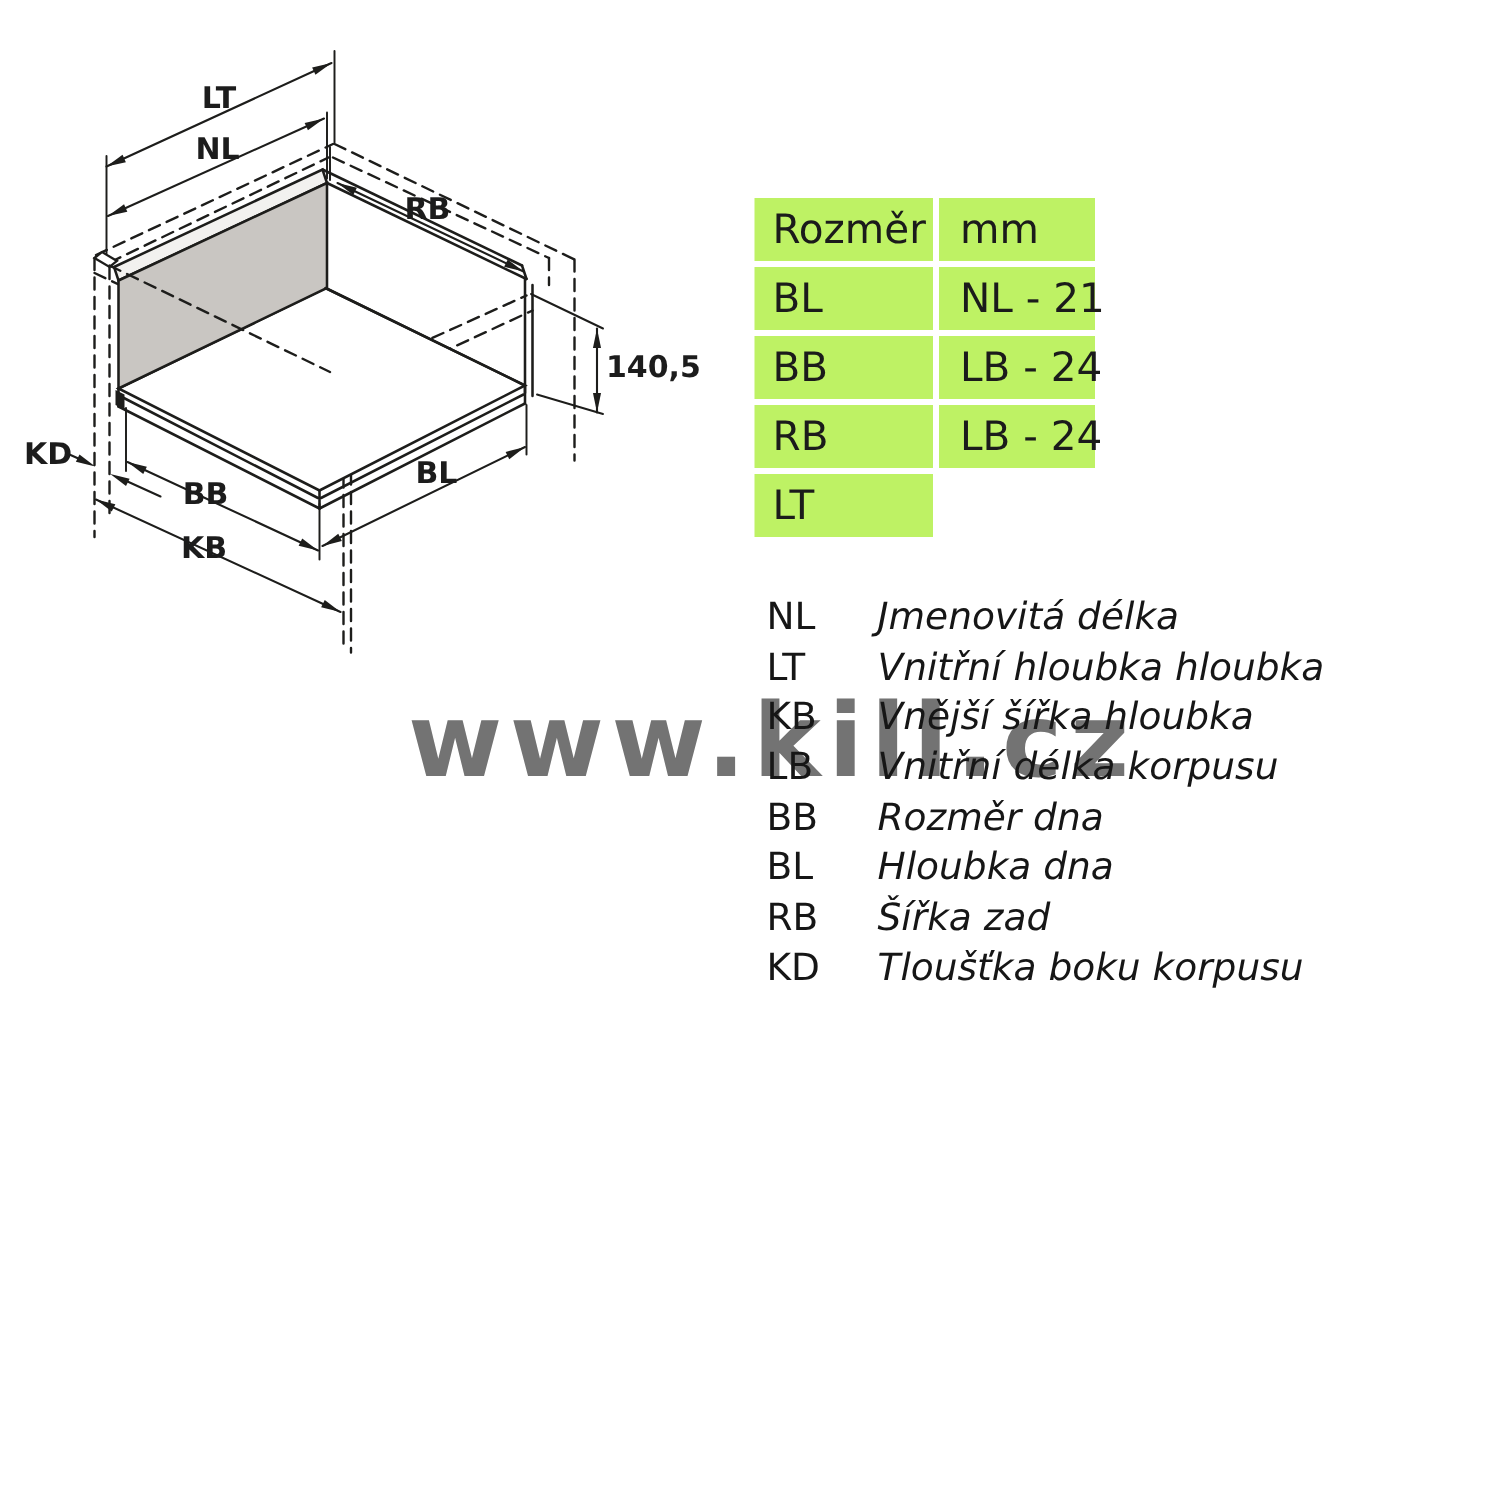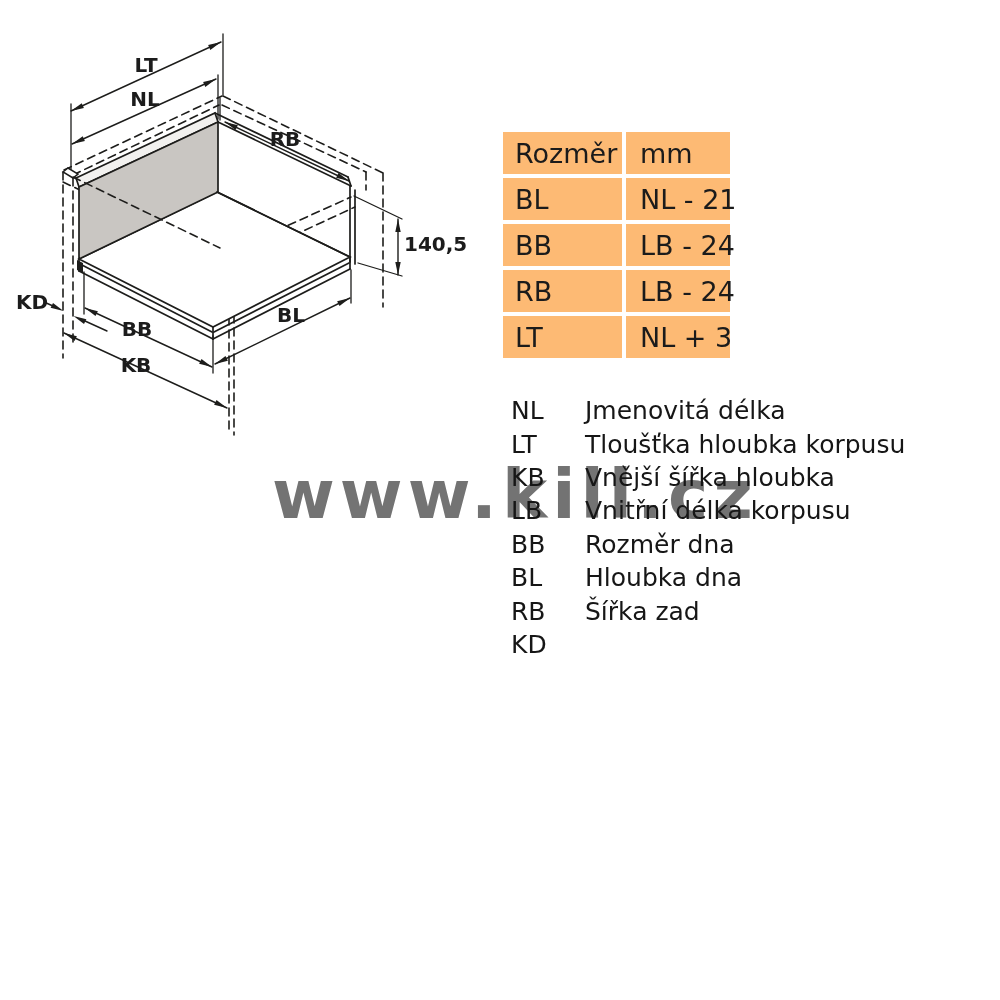--- a/index.html
+++ b/index.html
@@ -9,30 +9,30 @@
   }
   .stage{position:absolute;inset:0;margin-top:20px;}
   
   .drawing{position:absolute;left:0;top:0;width:470px;height:430px;z-index:3;}
   .drawing svg{display:block;width:470px;height:430px;}
   .dim-label{font:700 20px "DejaVu Sans","Liberation Sans",sans-serif;fill:#1c1c1c;}
   
   .dims-table{position:absolute;left:503px;top:112px;display:flex;flex-direction:column;gap:4px;z-index:3;}
   .t-row{display:flex;gap:4px;}
   .t-cell{
-    height:42px;background:#fdba74;display:flex;align-items:center;
+    height:42px;background:#bef264;display:flex;align-items:center;
     padding-left:12px;box-sizing:border-box;font-size:27px;color:#1b1b1b;white-space:nowrap;
   }
   .c1{width:119px;}
   .c2{width:104px;padding-left:14px;}
   
   .legend{position:absolute;left:511px;top:374px;z-index:3;}
   .l-row{height:33.4px;display:flex;align-items:center;white-space:nowrap;}
   .l-abbr{display:inline-block;width:74px;font-size:25px;color:#161616;}
-  .l-desc{font-size:25px;color:#161616;}
+  .l-desc{font-size:25px;color:#161616;font-style:italic;}
   
   .watermark{
     position:absolute;left:272px;top:441px;z-index:1;
     font-weight:700;font-size:68px;line-height:68px;letter-spacing:5px;
     color:#737373;white-space:nowrap;user-select:none;text-align:right;
   }
 </style>
 </head>
 <body>
 
@@ -169,32 +169,31 @@
     <div class="t-row">
       <div class="t-cell c1">BB</div>
       <div class="t-cell c2">LB - 24</div>
     </div>
     <div class="t-row">
       <div class="t-cell c1">RB</div>
       <div class="t-cell c2">LB - 24</div>
     </div>
     <div class="t-row">
       <div class="t-cell c1">LT</div>
-      <div class="t-cell c2">NL + 3</div>
     </div>
   </div>
 
   <div class="legend">
     <div class="l-row">
       <span class="l-abbr">NL</span>
       <span class="l-desc">Jmenovitá délka</span>
     </div>
     <div class="l-row">
       <span class="l-abbr">LT</span>
-      <span class="l-desc">Tloušťka hloubka korpusu</span>
+      <span class="l-desc">Vnitřní hloubka hloubka</span>
     </div>
     <div class="l-row">
       <span class="l-abbr">KB</span>
       <span class="l-desc">Vnější šířka hloubka</span>
     </div>
     <div class="l-row">
       <span class="l-abbr">LB</span>
       <span class="l-desc">Vnitřní délka korpusu</span>
     </div>
     <div class="l-row">
@@ -204,18 +203,19 @@
     <div class="l-row">
       <span class="l-abbr">BL</span>
       <span class="l-desc">Hloubka dna</span>
     </div>
     <div class="l-row">
       <span class="l-abbr">RB</span>
       <span class="l-desc">Šířka zad</span>
     </div>
     <div class="l-row">
       <span class="l-abbr">KD</span>
+      <span class="l-desc">Tloušťka boku korpusu</span>
     </div>
   </div>
 
   <div class="watermark">www.kill.cz</div>
 
 </div>
 
 </body></html>

